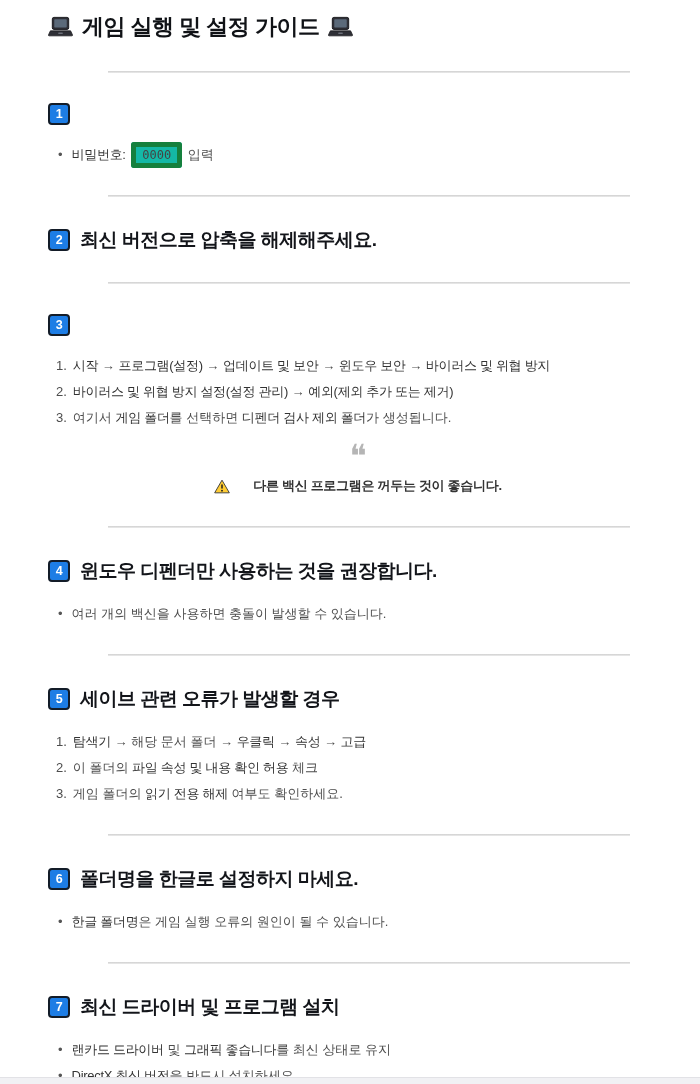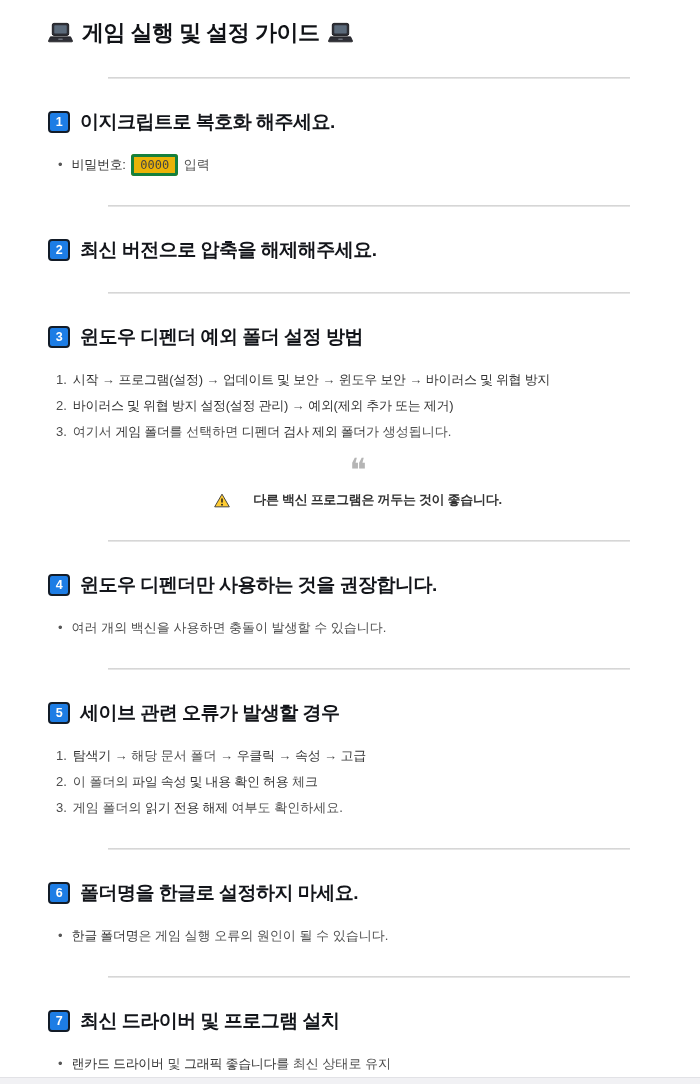--- a/index.html
+++ b/index.html
@@ -4,21 +4,21 @@
 <style>
   html,body{margin:0;padding:0;background:#ffffff;}
   #page{
     position:relative;
     width:700px;height:1084px;
     background:#ffffff;
     overflow:hidden;
     font-family:"Liberation Sans","DejaVu Sans",sans-serif;
     color:#4d4d4d;
     box-sizing:border-box;
-    padding:14px 40px 0 48px;
+    padding:8px 40px 0 48px;
   }
   
   .doc-title{
     display:flex;align-items:center;gap:9px;
     font-size:22px;font-weight:700;color:#101216;
     margin:4px 0 0 0;letter-spacing:-0.5px;
   }
   .laptop-icon{width:25px;height:22px;flex:0 0 auto;}
   
   .divider{
@@ -52,21 +52,21 @@
     content:"\2022";
     color:#555;font-size:13px;line-height:22px;
     margin:0 9px 0 2px;flex:0 0 auto;
   }
   .num-marker{flex:0 0 auto;margin-right:6px;color:#4d4d4d;}
   .rich{color:#4d4d4d;}
   .rich .seg-bold{font-weight:400;color:#333333;letter-spacing:-0.3px;}
   .rich .seg-code{
     font-family:"DejaVu Sans Mono","Liberation Mono",monospace;
     font-size:12px;
-    background:#eab308;border:3px solid #15803d;border-radius:3px;
+    background:#14b8a6;border:5px solid #15803d;border-radius:3px;
     padding:1px 6px;margin:0 2px;color:#444;
   }
   
   .quote-block{margin-top:12px;text-align:center;}
   .quote-mark{
     font-family:"DejaVu Serif","Liberation Serif",serif;
     font-size:32px;line-height:30px;color:#b5b5b5;
     display:block;
   }
   .warning-line{
@@ -99,40 +99,38 @@
       <rect x="6.5" y="3" width="13" height="8.5" rx="0.8" fill="#5b6a7a"></rect>
       <path d="M2.5 15 L23.5 15 L25.5 19.2 Q25.7 20.2 24.6 20.2 L1.4 20.2 Q0.3 20.2 0.5 19.2 Z" fill="#2e2f36" stroke="#17181c" stroke-width="0.8"></path>
       <rect x="10.5" y="16.6" width="5" height="1.6" rx="0.8" fill="#6b6f78"></rect>
     </svg>
   </h1>
 
   <div class="divider"></div>
 
   <h2 class="sec-head">
     <span class="num-badge">1</span>
-    <span>이지크립트로 복호화 해주세요.</span>
   </h2>
   <div class="sec-body">
     <div class="row bullet-row">
       <span class="rich"><span class="seg-bold">비밀번호:</span><span> </span><span class="seg-code">0000</span><span> 입력</span></span>
     </div>
   </div>
 
   <div class="divider"></div>
 
   <h2 class="sec-head">
     <span class="num-badge">2</span>
     <span>최신 버전으로 압축을 해제해주세요.</span>
   </h2>
 
   <div class="divider"></div>
 
   <h2 class="sec-head">
     <span class="num-badge">3</span>
-    <span>윈도우 디펜더 예외 폴더 설정 방법</span>
   </h2>
   <div class="sec-body">
     <div class="row">
       <span class="num-marker">1.</span>
       <span class="rich"><span class="seg-bold">시작</span><span> → </span><span class="seg-bold">프로그램(설정)</span><span> → </span><span class="seg-bold">업데이트 및 보안</span><span> → </span><span class="seg-bold">윈도우 보안</span><span> → </span><span class="seg-bold">바이러스 및 위협 방지</span></span>
     </div>
     <div class="row">
       <span class="num-marker">2.</span>
       <span class="rich"><span class="seg-bold">바이러스 및 위협 방지 설정(설정 관리)</span><span> → </span><span class="seg-bold">예외(제외 추가 또는 제거)</span></span>
     </div>

